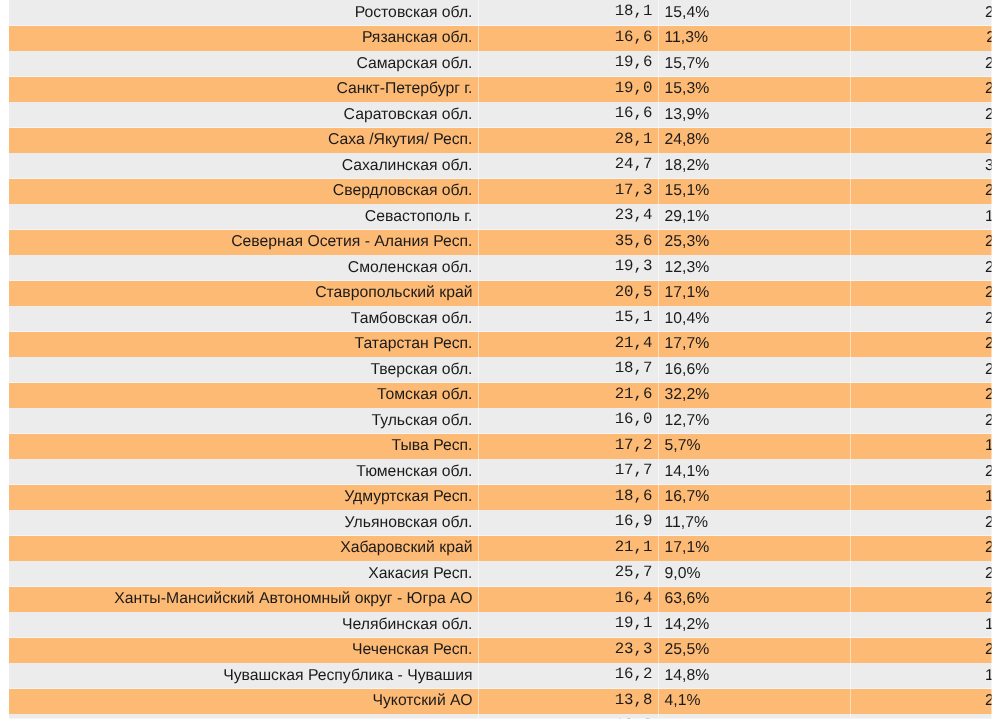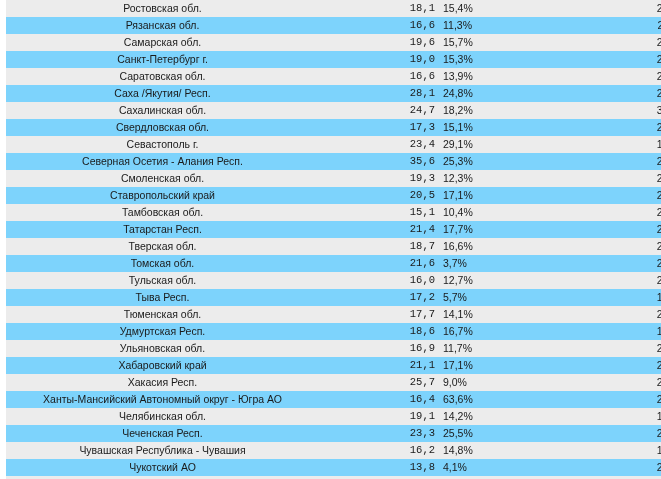--- a/index.html
+++ b/index.html
@@ -26,26 +26,26 @@
     font-size: 10.5px;
   }
   table.region-table td {
     padding: 2px 4px 2px 4px;
     line-height: 13px;
     vertical-align: middle;
     white-space: nowrap;
     overflow: hidden;
     text-overflow: ellipsis;
   }
-  td.c-name { width: 305px; text-align: center; padding-left: 5px; }
+  td.c-name { width: 305px; text-align: right; padding-left: 5px; }
   td.c-v1  { width: 112px; text-align: right; padding-right: 22px; font-family: Liberation Mono, monospace; }
   td.c-v2  { width: 120px; padding-right: 26px; }
   td.c-v3  { width: 112px; text-align: right; padding-right: 12px; }
   tr.shade td { background: #ececec; }
-  tr.plain td { background: #7dd3fc; }
+  tr.plain td { background: #fdba74; }
 </style>
 </head>
 <body>
 
 <div class="sheet">
   <table class="region-table">
     <tbody>
       <tr class="shade">
         <td class="c-name">Ростовская обл.</td>
         <td class="c-v1">18,1</td>
@@ -132,21 +132,21 @@
       </tr>
       <tr class="shade">
         <td class="c-name">Тверская обл.</td>
         <td class="c-v1">18,7</td>
         <td class="c-v2">16,6%</td>
         <td class="c-v3">224,8</td>
       </tr>
       <tr class="plain">
         <td class="c-name">Томская обл.</td>
         <td class="c-v1">21,6</td>
-        <td class="c-v2">3,7%</td>
+        <td class="c-v2">32,2%</td>
         <td class="c-v3">276,4</td>
       </tr>
       <tr class="shade">
         <td class="c-name">Тульская обл.</td>
         <td class="c-v1">16,0</td>
         <td class="c-v2">12,7%</td>
         <td class="c-v3">225,9</td>
       </tr>
       <tr class="plain">
         <td class="c-name">Тыва Респ.</td>

